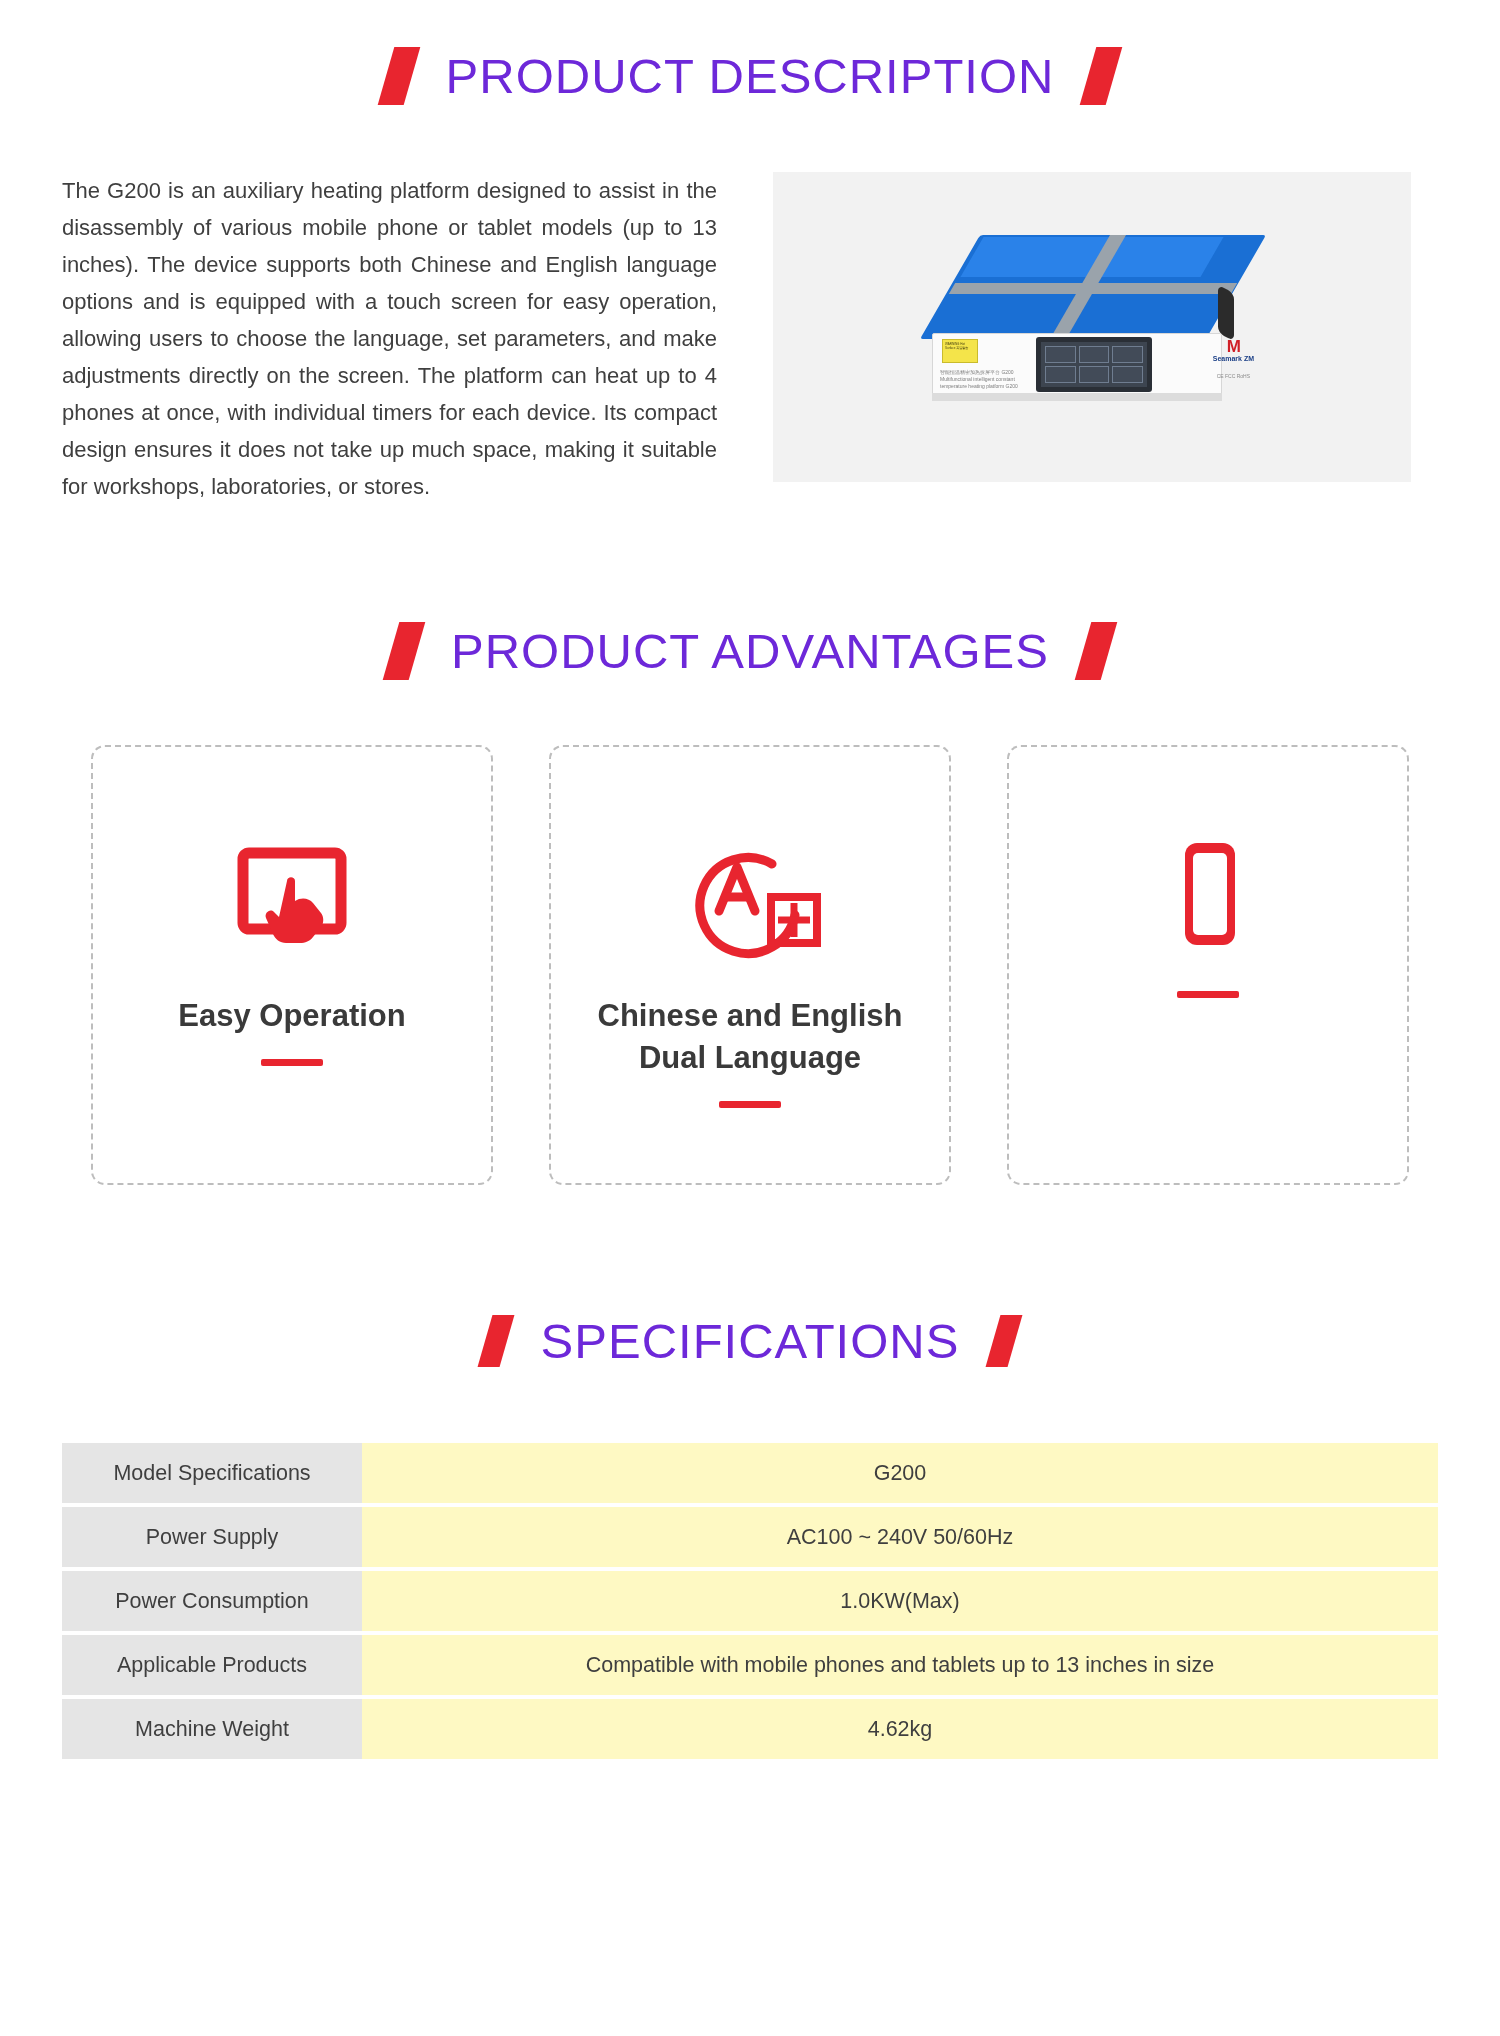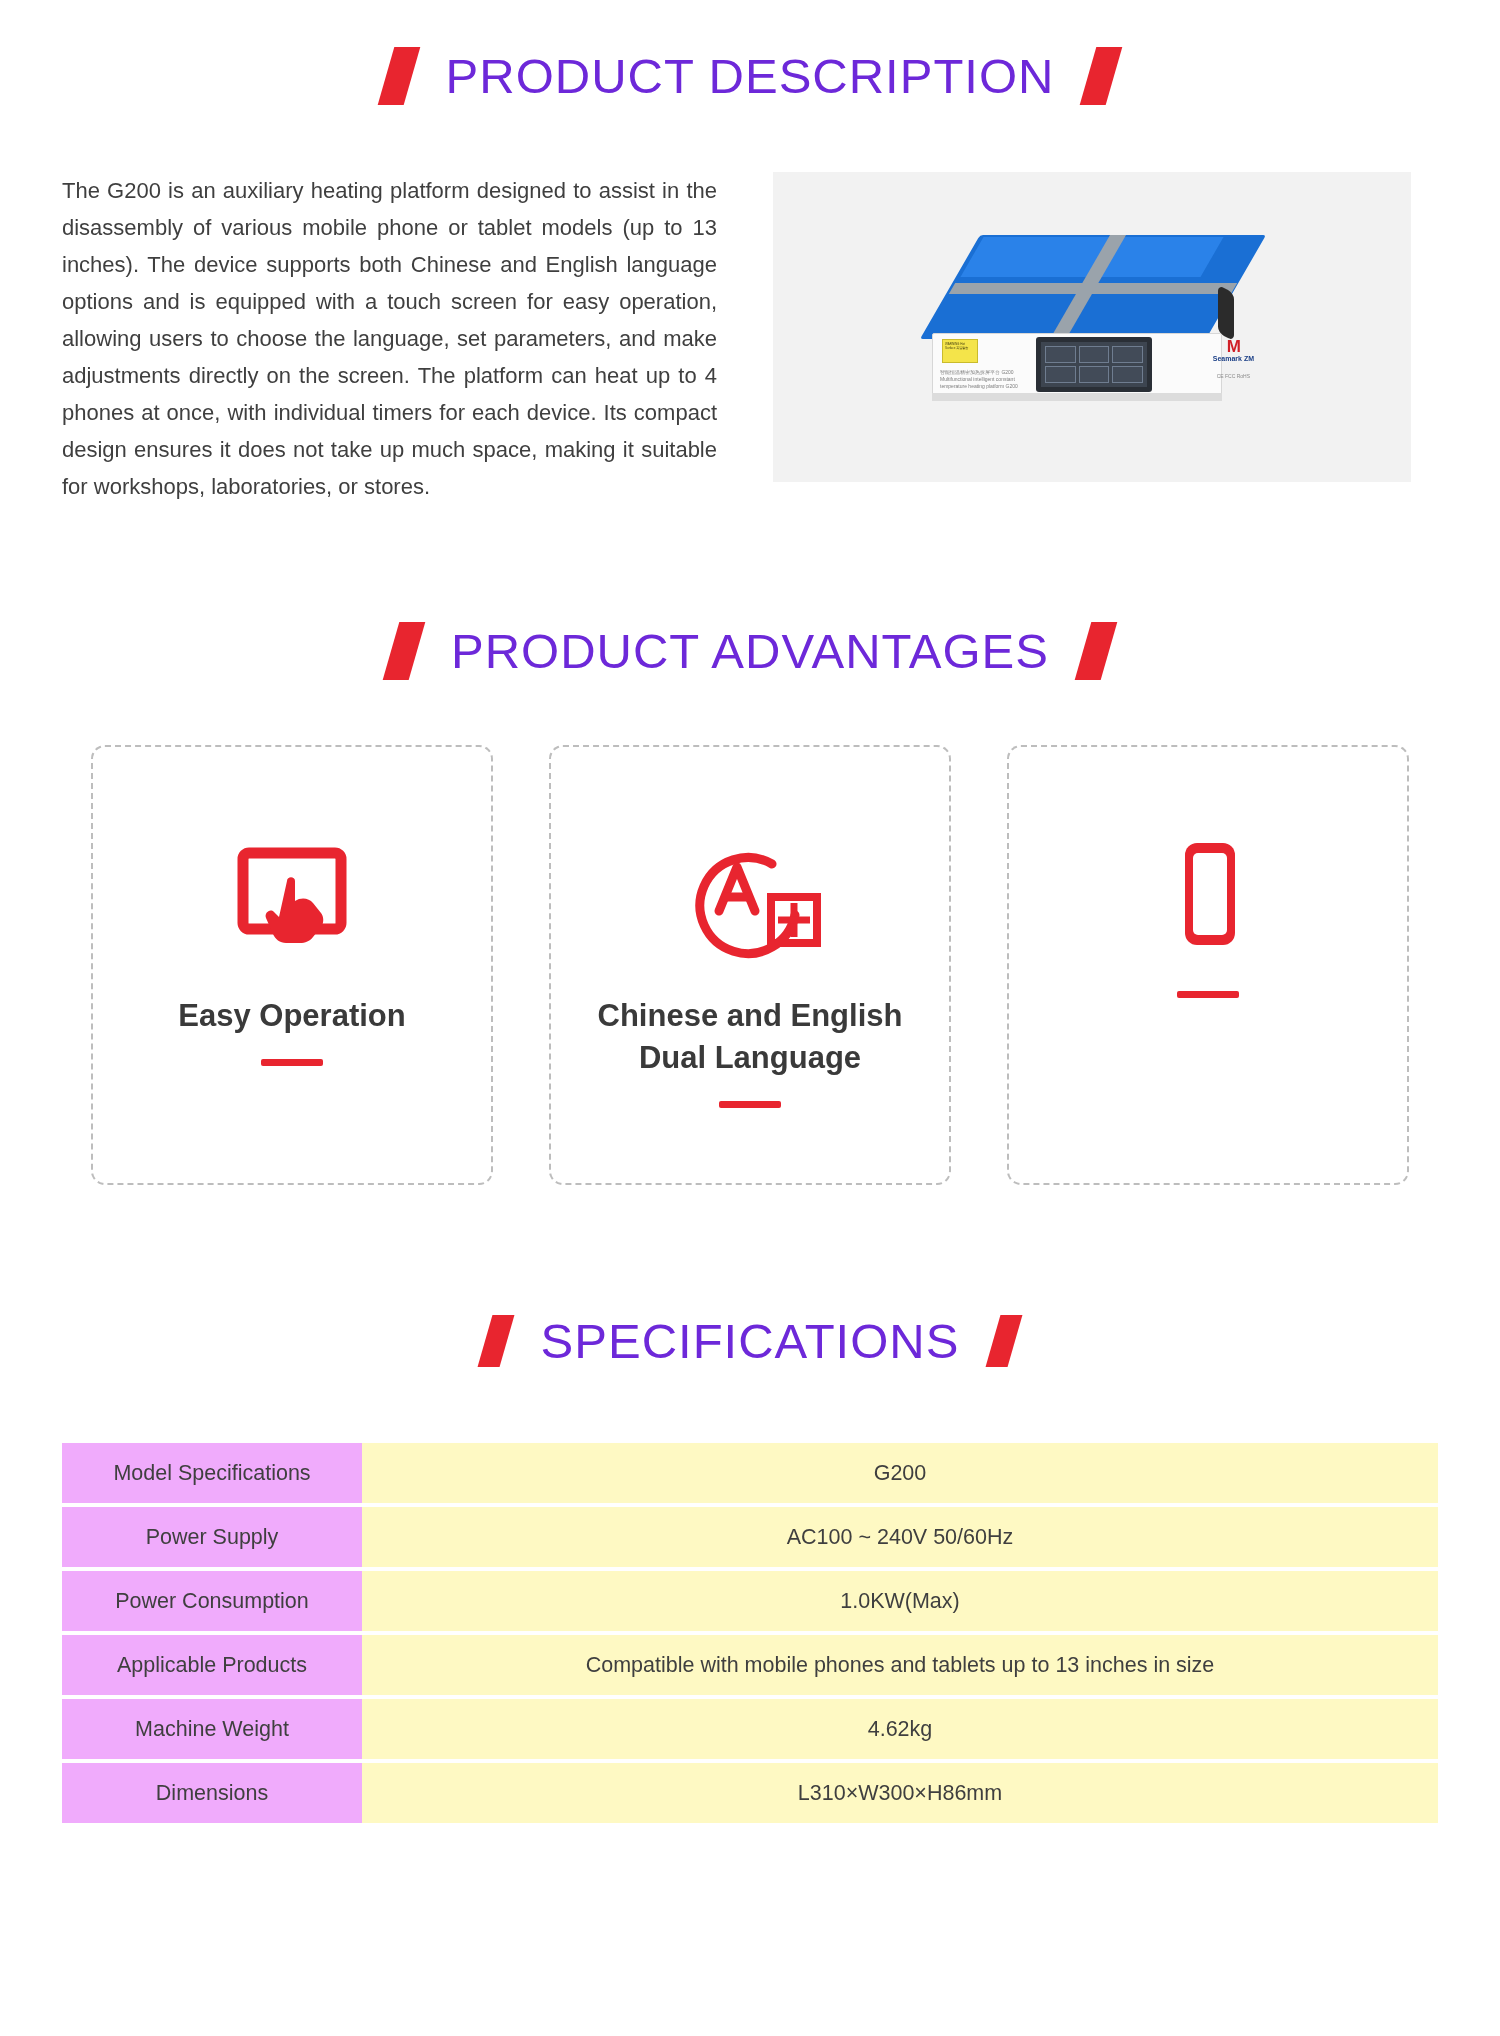--- a/index.html
+++ b/index.html
@@ -248,21 +248,21 @@
     border-collapse: separate;
     border-spacing: 0 4px;
   }
   .spec-table td {
     height: 60px;
     font-size: 21.5px;
     color: #3f3f3f;
   }
   .spec-table td.k {
     width: 300px;
-    background: #f0abfc;
+    background: #e5e5e5;
     text-align: center;
   }
   .spec-table td.v {
     background: #fef9c3;
     text-align: center;
     padding: 0 20px;
   }
   .bottom-pad { height: 56px; }
 </style>
 </head>
@@ -380,21 +380,17 @@
         <td class="v">1.0KW(Max)</td>
       </tr>
       <tr>
         <td class="k">Applicable Products</td>
         <td class="v">Compatible with mobile phones and tablets up to 13 inches in size</td>
       </tr>
       <tr>
         <td class="k">Machine Weight</td>
         <td class="v">4.62kg</td>
       </tr>
-      <tr>
-        <td class="k">Dimensions</td>
-        <td class="v">L310×W300×H86mm</td>
-      </tr>
     </tbody>
   </table>
 
   <div class="bottom-pad"></div>
 </div>
 
 </body></html>

